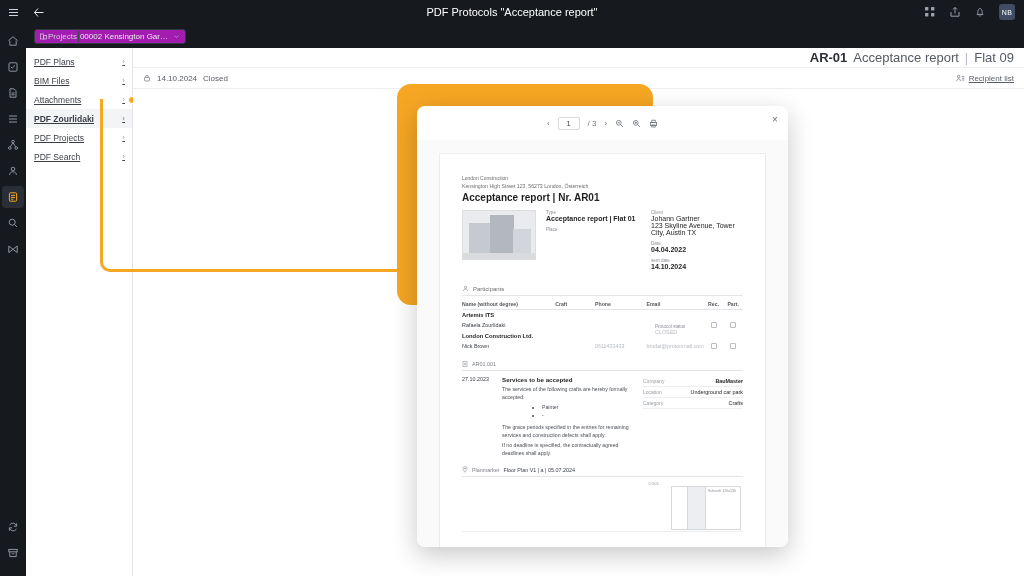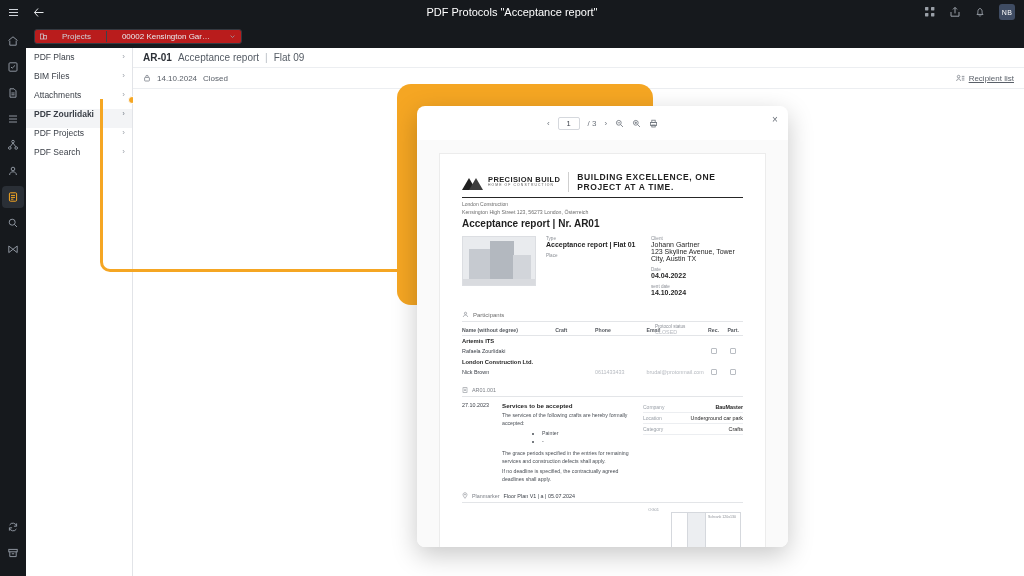--- a/index.html
+++ b/index.html
@@ -53,55 +53,55 @@
   .rail-bottom { margin-top: auto; padding-bottom: 8px; display: flex; flex-direction: column; align-items: center; }
   .rail-bottom .rail-item { color: #8d949e; }
 
   
   .projbar {
     position: absolute; top: 24px; left: 26px; width: 998px; height: 24px;
     background: #16191d;
     display: flex; align-items: center; padding: 0 8px; gap: 8px;
   }
   .proj-chip {
-    display: flex; align-items: center; gap: 15px;
+    display: flex; align-items: center; gap: 1px;
     height: 15px; padding: 0 5px;
-    background: #b91c1c; border: 1px solid #333941; border-radius: 3px;
+    background: #a21caf; border: 1px solid #333941; border-radius: 3px;
     color: #cfd3d9; font-size: 8px;
   }
   .proj-chip .divider { width: 1px; height: 11px; background: #3b424b; }
   .proj-name { color: #e8eaed; max-width: 92px; overflow: hidden; text-overflow: ellipsis; white-space: nowrap; }
   .search-wrap {
     flex: 1; height: 15px; display: flex; align-items: center; gap: 5px;
     color: #7d848e; font-size: 8px; padding-left: 4px;
   }
 
   
   .navlist {
     position: absolute; top: 48px; left: 26px; width: 107px; height: 528px;
     background: #ffffff; border-right: 1px solid #e2e4e8;
     padding-top: 4px;
   }
   .nav-row {
-    height: 19px; display: flex; align-items: flex-start; justify-content: space-between;
-    padding: 0 7px 0 8px; font-size: 8.5px; color: #3a3f47; position: relative;
+    height: 19px; display: flex; align-items: center; justify-content: space-between;
+    padding: 0 7px 0 8px; font-size: 8.5px; color: #3a3f47; position: relative; text-decoration: underline;
   }
   .nav-row.active { background: #f3f4f6; font-weight: bold; }
   .nav-row .chev { color: #9aa0a8; font-size: 8px; }
   .nav-dot {
     position: absolute; right: -4px; top: 50%; transform: translateY(-50%);
     width: 8px; height: 8px; border-radius: 50%; background: #f5a623;
     border: 1.5px solid #ffffff;
   }
 
   
   .content { position: absolute; top: 48px; left: 133px; width: 891px; height: 528px; background: #ffffff; }
   .crumbs {
     height: 20px; display: flex; align-items: center; gap: 6px;
-    padding: 0 10px; border-bottom: 1px solid #eceef1; font-size: 10px; color: #545b64;
+    padding: 0 10px; border-bottom: 1px solid #eceef1; font-size: 13px; color: #545b64; justify-content: flex-end;
   }
   .crumbs .code { font-weight: bold; color: #2b2f36; }
   .crumbs .sep { color: #b7bcc3; }
   .meta {
     height: 21px; display: flex; align-items: center; gap: 6px;
     padding: 0 10px; border-bottom: 1px solid #eceef1; font-size: 8px; color: #5a6069;
   }
   .meta .recipient {
     margin-left: auto; display: flex; align-items: center; gap: 4px; color: #5a6069; text-decoration: underline;
   }
@@ -521,33 +521,20 @@
               <rect x="2.8" y="1.2" width="3.4" height="2.2"></rect>
               <rect x="2.8" y="6" width="3.4" height="2"></rect>
             </g>
           </svg>
       </span>
     </div>
 
     <div class="pdf-scroll">
       <div class="pdf-page">
 
-        <div class="lh">
-          <div class="lh-logo">
-            <div class="lh-mark">
-              <div class="peak a"></div>
-                <div class="peak b"></div>
-            </div>
-            <div class="lh-name">
-              <span>PRECISION BUILD</span>
-              <small>HOME OF CONSTRUCTION</small>
-            </div>
-          </div>
-          <div class="lh-tag">BUILDING EXCELLENCE, ONE PROJECT AT A TIME.</div>
-        </div>
         <div class="lh-sub">London Construction</div>
 
         <div class="doc-sub">Kensington High Street 123, 56273 London, Österreich</div>
         <div class="doc-h2">Acceptance report | Nr. AR01</div>
 
         <div class="doc-cols">
           <div class="thumb">
             <div class="b1"></div>
               <div class="b2"></div>
               <div class="b3"></div>

